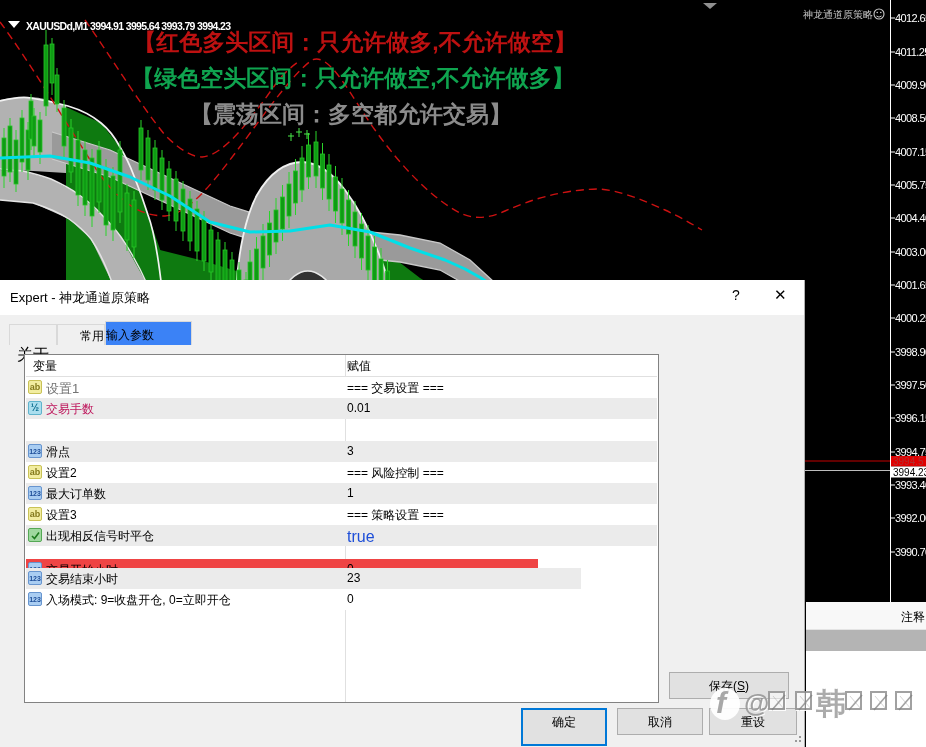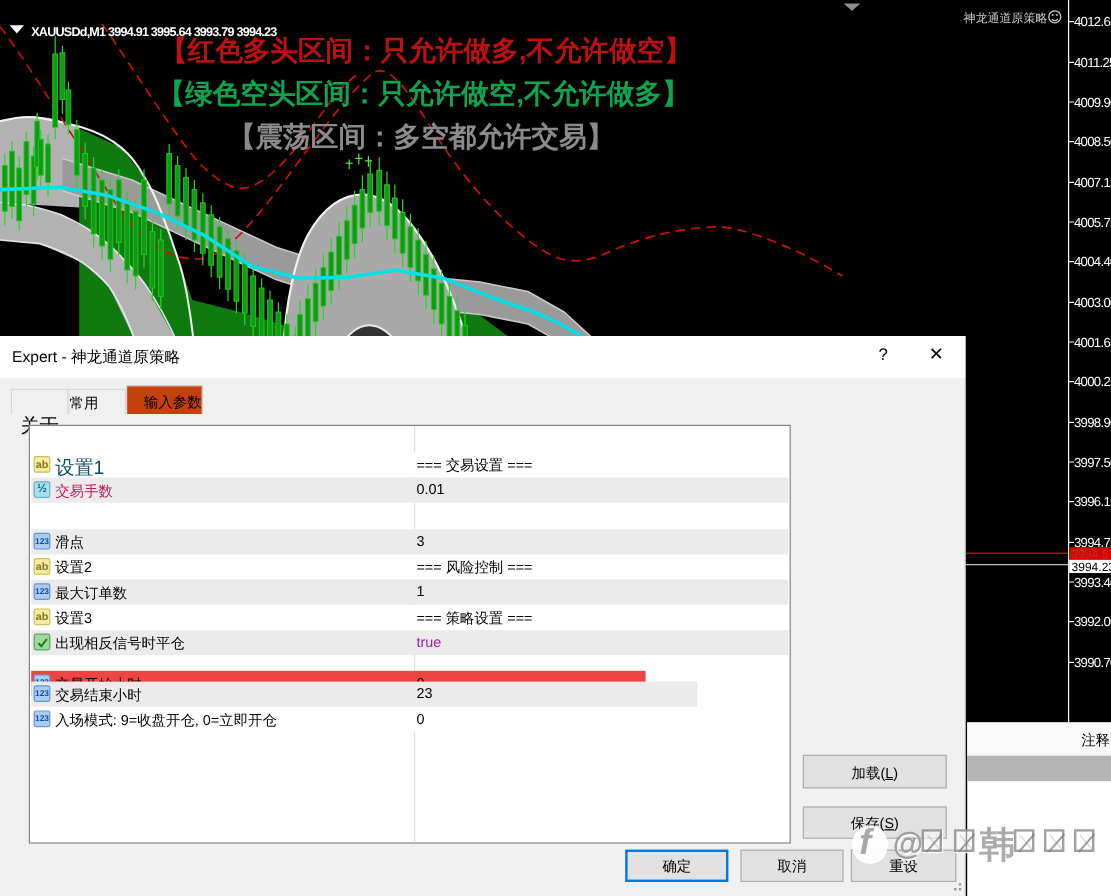--- a/index.html
+++ b/index.html
@@ -228,30 +228,34 @@
 </div>
 
 <div style="position:absolute;left:0;top:280px;width:805px;height:467px;background:#f0f0f0;border-right:1px solid #b0b0b0">
  <div style="position:absolute;left:0;top:0;width:804px;height:35px;background:#ffffff">
    <div style="position:absolute;left:10px;top:9px;font-size:13px;color:#000">Expert - 神龙通道原策略</div>
    <div style="position:absolute;left:732px;top:7px;font-size:14px;color:#000">?</div>
    <div style="position:absolute;left:774px;top:6px;font-size:15px;color:#000">✕</div>
  </div>
 
  <div style="position:absolute;left:9px;top:44px;width:48px;height:21px;background:#f0f0f0;border:1px solid #d9d9d9;border-bottom:none;text-align:center;font-size:16px;padding-top:20px">关于</div>
- <div style="position:absolute;left:57px;top:44px;width:48px;height:21px;background:#f0f0f0;border:1px solid #d9d9d9;border-bottom:none;text-align:left;font-size:12px;padding-top:3px">常用</div>
- <div style="position:absolute;left:105px;top:41px;width:64px;height:24px;background:#c2410c;border:1px solid #d9d9d9;border-bottom:none;text-align:right;font-size:12px;padding-top:5px;z-index:2">输入参数</div>
+ <div style="position:absolute;left:57px;top:44px;width:48px;height:21px;background:#f0f0f0;border:1px solid #d9d9d9;border-bottom:none;text-align:right;font-size:12px;padding-top:3px">常用</div>
+ <div style="position:absolute;left:105px;top:41px;width:87px;height:24px;background:#3b82f6;border:1px solid #d9d9d9;border-bottom:none;text-align:left;font-size:12px;padding-top:5px;z-index:2">输入参数</div>
 
  <div style="position:absolute;left:24px;top:74px;width:635px;height:349px;background:#ffffff;border:1px solid #828282">
    <div style="position:absolute;left:320px;top:0;width:1px;height:347px;background:#e0e0e0"></div>
+   <div style="position:absolute;left:1px;top:0;width:631px;height:22px;border-bottom:1px solid #e0e0e0">
+     <div style="position:absolute;left:7px;top:3px;font-size:12px;color:#000">变量</div>
+     <div style="position:absolute;left:321px;top:3px;font-size:12px;color:#000">赋值</div>
+   </div>
    <div style="position:absolute;left:1px;top:22px;width:631px;height:21px;background:#ffffff">
 <div style="position:absolute;left:2px;top:3px;width:14px;height:14px;background:#f2eda0;border:1px solid #c9c257;border-radius:2px;display:flex;align-items:center;justify-content:center;overflow:hidden">
           <span style="color:#83791c;font-weight:bold;font-size:9px;line-height:9px">ab</span>
         </div>
-<div style="position:absolute;left:20px;top:3px;font-size:16px;color:#0c4a6e">设置1</div>
+<div style="position:absolute;left:20px;top:3px;font-size:13px;color:#737373">设置1</div>
 <div style="position:absolute;left:321px;top:3px;font-size:12px;color:#000">=== 交易设置 ===</div>
 </div>
 <div style="position:absolute;left:1px;top:43px;width:631px;height:21px;background:#ebebeb">
 <div style="position:absolute;left:2px;top:3px;width:14px;height:14px;background:#aadeee;border:1px solid #5fb3cc;border-radius:2px;display:flex;align-items:center;justify-content:center;overflow:hidden">
           <span style="color:#0c6d8e;font-weight:bold;font-size:10px;line-height:10px">½</span>
         </div>
 <div style="position:absolute;left:20px;top:3px;font-size:12px;color:#be185d">交易手数</div>
 <div style="position:absolute;left:321px;top:3px;font-size:12px;color:#000">0.01</div>
 </div>
 <div style="position:absolute;left:1px;top:86px;width:631px;height:38px;background:#ebebeb">
@@ -282,21 +286,21 @@
 <div style="position:absolute;left:20px;top:3px;font-size:12px;color:#000">设置3</div>
 <div style="position:absolute;left:321px;top:3px;font-size:12px;color:#000">=== 策略设置 ===</div>
 </div>
 <div style="position:absolute;left:1px;top:170px;width:631px;height:21px;background:#ebebeb">
 <div style="position:absolute;left:2px;top:3px;width:14px;height:14px;background:#9ed89e;border:1px solid #55a855;border-radius:2px;display:flex;align-items:center;justify-content:center;overflow:hidden">
           <svg width="9" height="9" viewBox="0 0 9 9">
             <polyline points="1,5 3.5,7.5 8,1.5" fill="none" stroke="#1d7a1d" stroke-width="1.6"></polyline>
           </svg>
         </div>
 <div style="position:absolute;left:20px;top:3px;font-size:12px;color:#000">出现相反信号时平仓</div>
-<div style="position:absolute;left:321px;top:3px;font-size:12px;color:#a21caf">true</div>
+<div style="position:absolute;left:321px;top:3px;font-size:16px;color:#1d4ed8">true</div>
 </div>
 <div style="position:absolute;left:1px;top:204px;width:512px;height:21px;background:#ef4444">
 <div style="position:absolute;left:2px;top:3px;width:14px;height:14px;background:#a9cdf2;border:1px solid #6795cf;border-radius:2px;display:flex;align-items:center;justify-content:center;overflow:hidden">
           <span style="color:#1c4c97;font-weight:bold;font-size:7px;line-height:7px">123</span>
         </div>
 <div style="position:absolute;left:20px;top:3px;font-size:12px;color:#000">交易开始小时</div>
 <div style="position:absolute;left:321px;top:3px;font-size:12px;color:#000">0</div>
 </div>
 <div style="position:absolute;left:1px;top:213px;width:555px;height:21px;background:#ebebeb">
 <div style="position:absolute;left:2px;top:3px;width:14px;height:14px;background:#a9cdf2;border:1px solid #6795cf;border-radius:2px;display:flex;align-items:center;justify-content:center;overflow:hidden">
@@ -306,23 +310,22 @@
 <div style="position:absolute;left:321px;top:3px;font-size:12px;color:#000">23</div>
 </div>
 <div style="position:absolute;left:1px;top:234px;width:631px;height:21px;background:#ffffff">
 <div style="position:absolute;left:2px;top:3px;width:14px;height:14px;background:#a9cdf2;border:1px solid #6795cf;border-radius:2px;display:flex;align-items:center;justify-content:center;overflow:hidden">
           <span style="color:#1c4c97;font-weight:bold;font-size:7px;line-height:7px">123</span>
         </div>
 <div style="position:absolute;left:20px;top:3px;font-size:12px;color:#000">入场模式: 9=收盘开仓, 0=立即开仓</div>
 <div style="position:absolute;left:321px;top:3px;font-size:12px;color:#000">0</div>
 </div>
  </div>
- <div class="btn" style="left:669px;top:349px;width:120px;height:28px;padding-top:6px">加载(<span style="text-decoration:underline">L</span>)</div>
  <div class="btn" style="left:669px;top:392px;width:120px;height:27px;padding-top:5px">保存(<span style="text-decoration:underline">S</span>)</div>
- <div class="btn" style="left:521px;top:428px;width:86px;height:27px;padding-top:4px;border:2px solid #0078d7">确定</div>
+ <div class="btn" style="left:521px;top:428px;width:86px;height:38px;padding-top:4px;border:2px solid #0078d7">确定</div>
  <div class="btn" style="left:617px;top:428px;width:86px;height:27px;padding-top:5px">取消</div>
  <div class="btn" style="left:709px;top:428px;width:88px;height:27px;padding-top:5px">重设</div>
  <svg width="10" height="10" style="position:absolute;left:792px;top:453px">
       <g fill="#999">
         <rect x="7" y="7" width="2" height="2"></rect>
         <rect x="3" y="7" width="2" height="2"></rect>
         <rect x="7" y="3" width="2" height="2"></rect>
       </g>
     </svg>
 </div>

